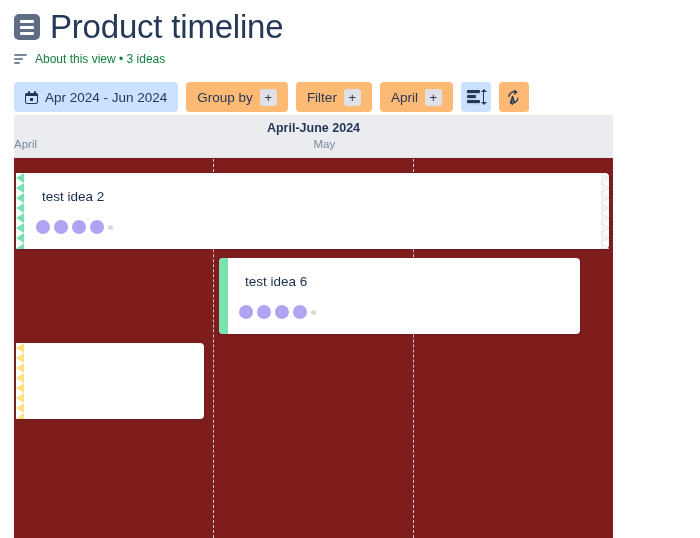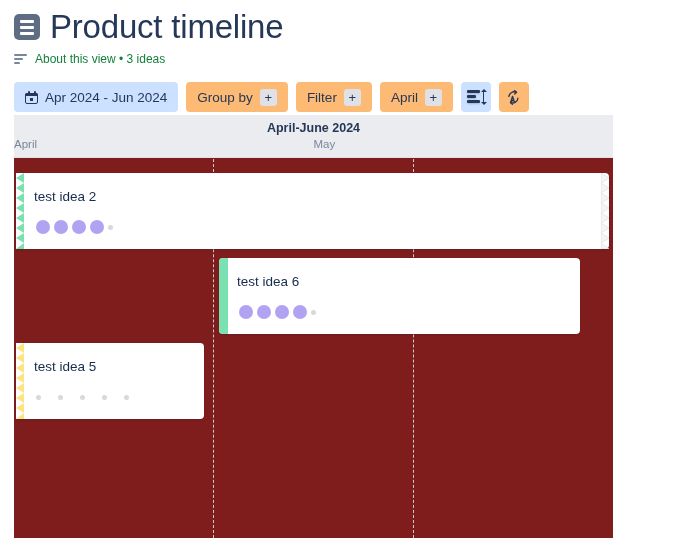--- a/index.html
+++ b/index.html
@@ -307,21 +307,21 @@
   .bar-inner {
     position: absolute;
     left: 18px;
     right: 12px;
     top: 0;
     bottom: 0;
   }
   .bar-title {
     position: absolute;
     top: 16px;
-    left: 0;
+    left: 8px;
     font-size: 13.5px;
     color: #172b4d;
     white-space: nowrap;
   }
   .dots {
     position: absolute;
     top: 47px;
     left: 2px;
     display: flex;
     align-items: center;
@@ -461,25 +461,15 @@
           <span class="dot-big"></span>
           <span class="dot-small"></span>
         </div>
       </div>
     </div>
 
     <div class="bar cap-right" style="left:2px; top:184px; width:188px;">
       <svg class="zig-left" viewBox="0 0 8 76" preserveAspectRatio="none">
         <path d="M8,0 L0,5 L8,10 L0,15 L8,20 L0,25 L8,30 L0,35 L8,40 L0,45 L8,50 L0,55 L8,60 L0,65 L8,70 L0,76 L8,76 Z" fill="#ffe380"></path>
       </svg>
-      <div class="bar-inner">
-        <div class="bar-title">test idea 5</div>
-        <div class="dots empty">
-          <span class="dot-small"></span>
-          <span class="dot-small"></span>
-          <span class="dot-small"></span>
-          <span class="dot-small"></span>
-          <span class="dot-small"></span>
-        </div>
-      </div>
     </div>
   </div>
 </div>
 
 </body></html>

